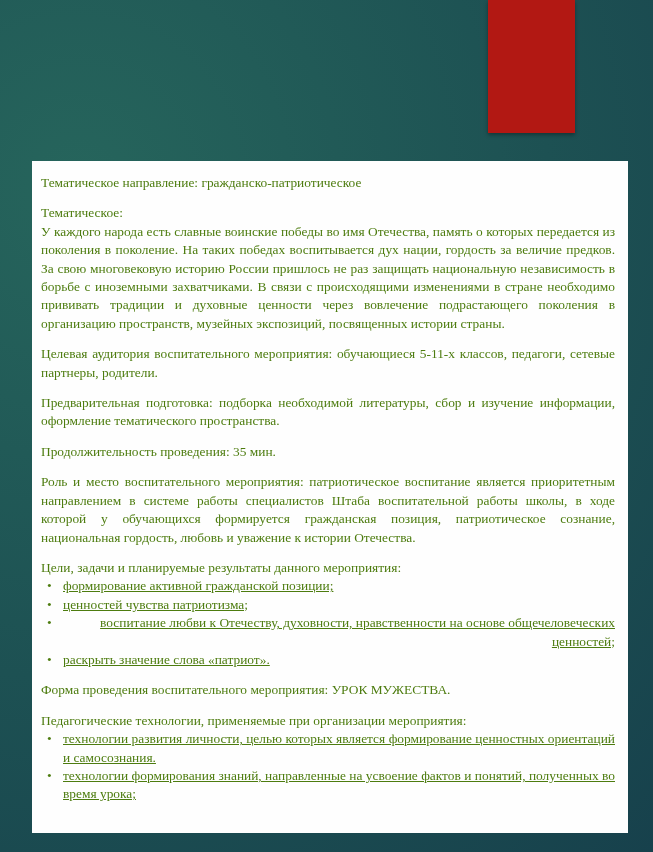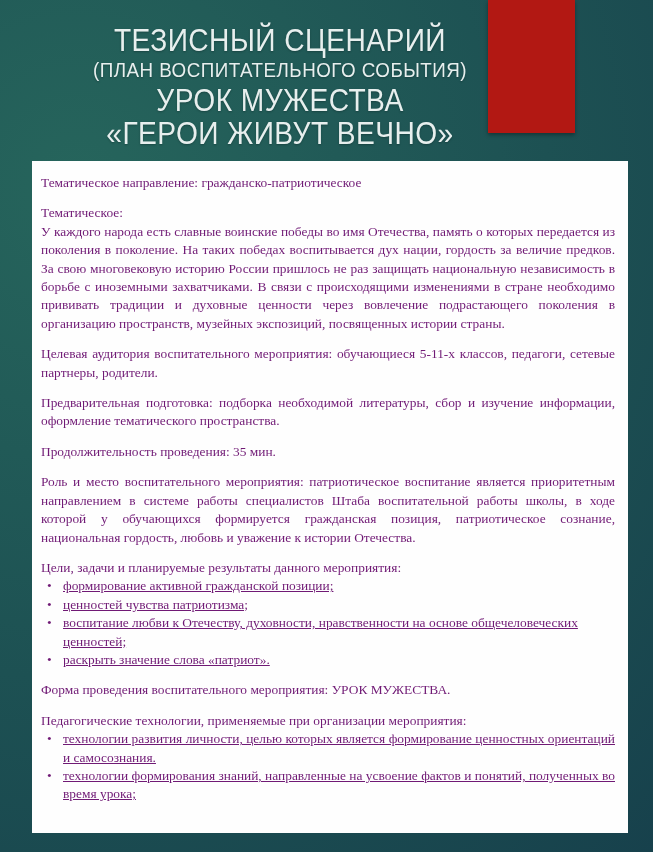--- a/index.html
+++ b/index.html
@@ -69,37 +69,31 @@
     padding-left: 22px;
     text-decoration: underline;
   }
   ul.bullet-list li::before {
     content: "\2022";
     position: absolute;
     left: 6px;
     top: 0;
   }
   
-  ul.goals-list li:nth-child(3) { text-align: left; }
+  ul.goals-list li:nth-child(3) { text-align: right; }
 </style>
 </head>
 <body>
 
 <div class="slide">
 
   <div class="accent-bar" style="background: rgb(178, 24, 19);"></div>
 
-  <div class="title-block" style="color: rgb(231, 239, 238);">
-    <div class="title-line-big">ТЕЗИСНЫЙ СЦЕНАРИЙ</div>
-    <div class="title-line-small">(ПЛАН ВОСПИТАТЕЛЬНОГО СОБЫТИЯ)</div>
-    <div class="title-line-big">УРОК МУЖЕСТВА</div>
-    <div class="title-line-big">«ГЕРОИ ЖИВУТ ВЕЧНО»</div>
-  </div>
 
-  <div class="content-card" style="background: rgb(254, 254, 254); color: #701a75; padding-left: 9px;">
+  <div class="content-card" style="background: rgb(254, 254, 254); color: #4d7c0f; padding-left: 9px;">
 
     <div class="block">Тематическое направление: гражданско-патриотическое</div>
 
     <div class="block">
       <div>Тематическое:</div>
       <div>У каждого народа есть славные воинские победы во имя Отечества, память о которых передается из поколения в поколение. На таких победах воспитывается дух нации, гордость за величие предков. За свою многовековую историю России пришлось не раз защищать национальную независимость в борьбе с иноземными захватчиками. В связи с происходящими изменениями в стране необходимо прививать традиции и духовные ценности через вовлечение подрастающего поколения в организацию пространств, музейных экспозиций, посвященных истории страны.</div>
     </div>
 
     <div class="block">Целевая аудитория воспитательного мероприятия: обучающиеся 5-11-х классов, педагоги, сетевые партнеры, родители.</div>
 

